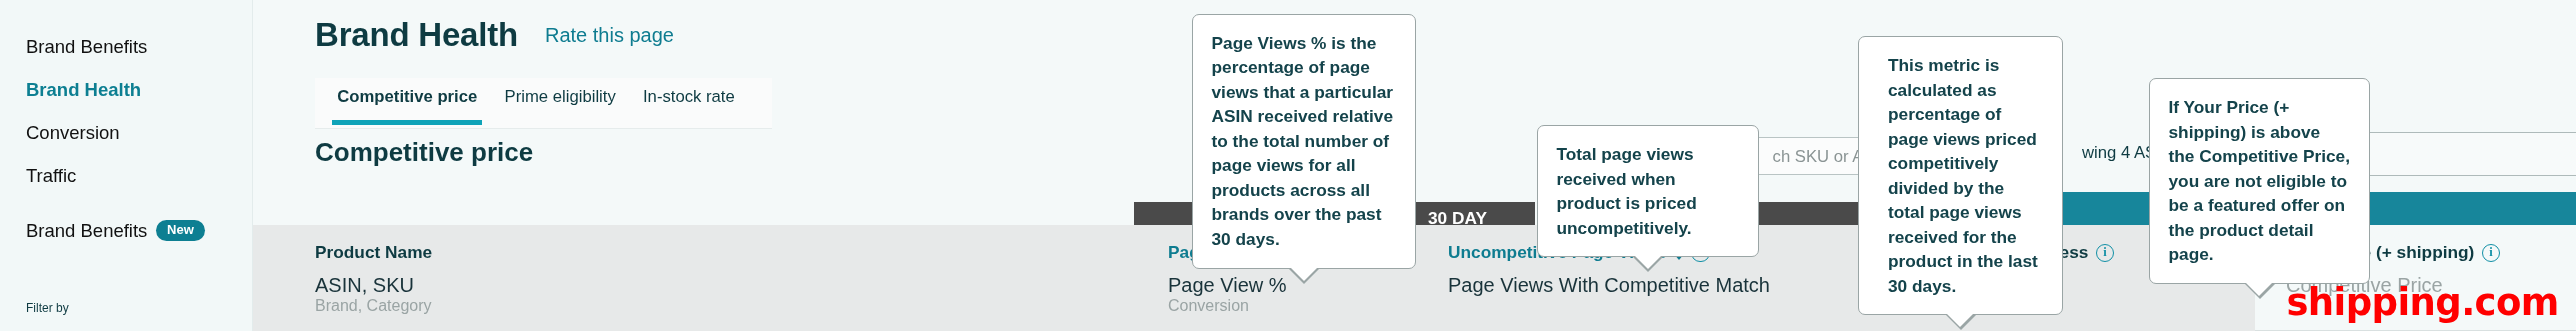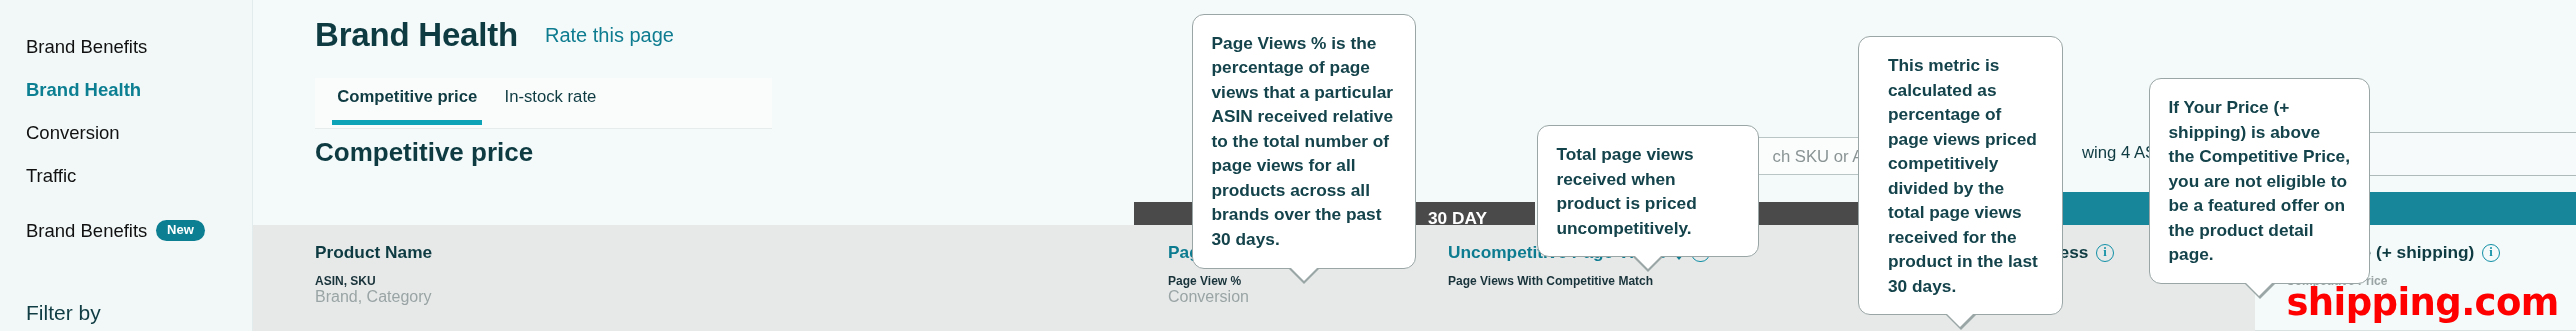--- a/index.html
+++ b/index.html
@@ -42,21 +42,21 @@
     color:#ffffff;
     font-size: 13px;
     font-weight: bold;
     border-radius: 617px;
     padding: 3.7px 11px 4.3px 11px;
     line-height:1;
   }
   .filter-by {
     margin-top: 49px;
     padding: 0 26px;
-    font-size: 21px;
+    font-size: 12px;
     color: #103c43;
   }
 
   
   #main {
     position:absolute;
     left: 253px; top: 0;
     width: 2323px; height: 331px;
     background:#f4f9f9;
   }
@@ -202,24 +202,23 @@
     align-items:center;
     gap:7.4px;
     font-size:17.3px;
     font-weight:bold;
     color:#0e3b42;
     white-space:nowrap;
   }
   .th-title.link { color:#0e7c90; }
   .th-sub {
     margin-top:11px;
-    font-size:12px;
+    font-size:20px;
     color:#19333a;
     white-space:nowrap;
-    font-weight:bold;
   }
   .th-sub2 {
     font-size:16px;
     color:#9aa4a4;
     white-space:nowrap;
   }
   .th-sub.muted { color:#9aa4a4; }
 
   .info-icon {
     width: 18.5px; height: 18.5px;
@@ -249,21 +248,21 @@
     border-right: 5.6px solid transparent;
   }
   .sort-arrows i.up { border-bottom: 6.8px solid #0e7c90; }
   .sort-arrows i.dn { border-top: 6.8px solid #0e7c90; }
 
   
   .tooltip {
     position:absolute;
     background:#ffffff;
     border:1.2px solid #9aa5a5;
-    border-radius: 12px;
+    border-radius: 7px;
     padding: 16px 18.5px 16px 18.5px;
     font-size: 17.3px;
     font-weight: bold;
     line-height: 1.42;
     color:#14434b;
     z-index: 50;
     box-sizing:border-box;
   }
   .tooltip .tail-outer,
   .tooltip .tail-inner {
@@ -328,20 +327,23 @@
   <div id="main">
 
     <div class="page-header">
       <div class="page-title">Brand Health</div>
       <a class="rate-link" href="#">Rate this page</a>
     </div>
 
     <div class="tab-strip">
       <div class="tab active">
         <span>Competitive price</span>
+      </div>
+      <div class="tab">
+        <span>Prime eligibility</span>
       </div>
       <div class="tab">
         <span>In-stock rate</span>
       </div>
     </div>
 
     <div class="section-title">Competitive price</div>
 
     <div class="toolbar-band">
       <div class="band-dark" style="left:881px; width:74px;"></div>

